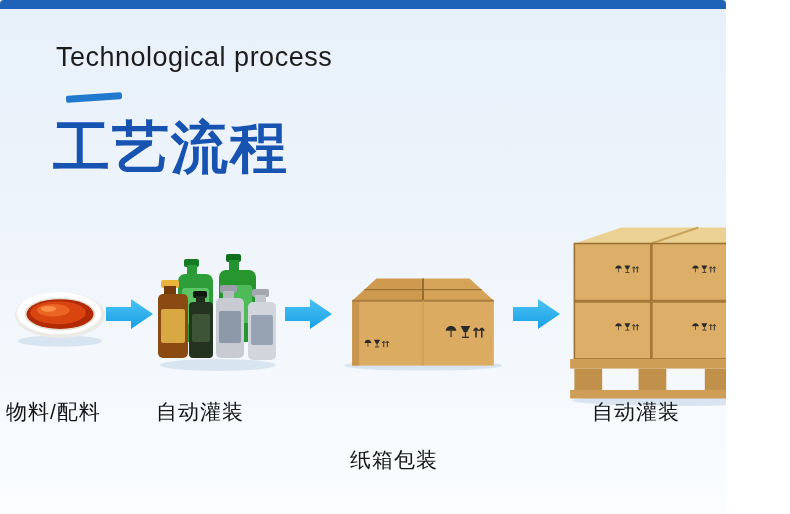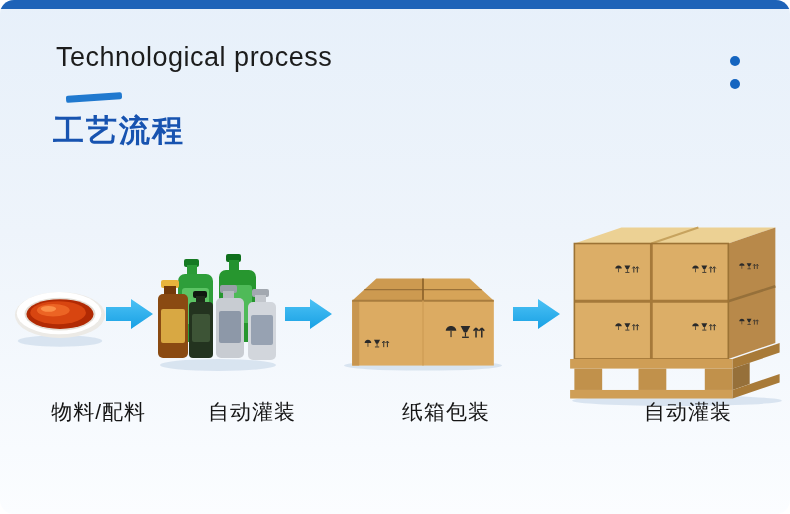--- a/index.html
+++ b/index.html
@@ -1,40 +1,40 @@
 <!DOCTYPE html>
 <html><head>
 <meta charset="utf-8">
 <style>
   html,body{margin:0;padding:0;background:#ffffff;font-family:"Liberation Sans","DejaVu Sans",sans-serif;}
   .canvas{
-    position:relative;width:790px;height:514px;overflow:hidden;
-    border-radius:14px;
+    position:relative;width:726px;height:514px;overflow:hidden;
+    border-radius:4px;
     background:linear-gradient(180deg,#e7f0fa 0%,#eef4fb 45%,#fbfdff 100%);
   }
   .topbar{position:absolute;top:0;left:0;right:0;height:9px;background:#1e63b8;}
   .title-en{
     position:absolute;left:56px;top:42px;
     font-size:27px;color:#1c1c1c;font-weight:500;letter-spacing:0.5px;
   }
   .title-dash{
     position:absolute;left:66px;top:94px;width:56px;height:7px;
     background:#2079cf;border-radius:2px;transform:rotate(-4deg);
   }
   .title-zh{
     position:absolute;left:53px;top:110px;
-    font-size:31px;color:#1753b0;font-weight:900;letter-spacing:2px;
+    font-size:57px;color:#1753b0;font-weight:900;letter-spacing:2px;
   }
   .dots{position:absolute;left:730px;top:56px;display:flex;flex-direction:column;gap:13px;}
   .dots .dot{width:10px;height:10px;border-radius:50%;background:#1565c0;}
   .step{position:absolute;}
   .step svg{display:block;}
   .arrow{position:absolute;width:48px;height:34px;}
   .flow-label{
-    position:absolute;top:398px;width:140px;text-align:right;
+    position:absolute;top:398px;width:140px;text-align:left;
     font-size:21px;color:#151515;font-weight:500;letter-spacing:1px;
   }
   .hidden-defs{position:absolute;width:0;height:0;overflow:hidden;}
 </style>
 </head>
 <body>
 
 <div class="canvas">
 
   <svg class="hidden-defs" aria-hidden="true">
@@ -182,16 +182,16 @@
       <rect x="126" y="139" width="26" height="20" fill="#c1914b"></rect>
       <polygon points="152,139 168,133.5 168,153.5 152,159" fill="#96703a"></polygon>
 
       <rect x="0" y="159" width="152" height="8" fill="#cf9e56"></rect>
       <polygon points="152,159 196,144 196,152 152,167" fill="#a87a38"></polygon>
     </svg>
   </div>
 
   <div class="flow-label" style="left:6px;">物料/配料</div>
   <div class="flow-label" style="left:156px;">自动灌装</div>
-  <div class="flow-label" style="left:350px;">纸箱包装</div>
+  <div class="flow-label" style="left:350px;margin-top:48px;">纸箱包装</div>
   <div class="flow-label" style="left:592px;">自动灌装</div>
 
 </div>
 
 </body></html>

